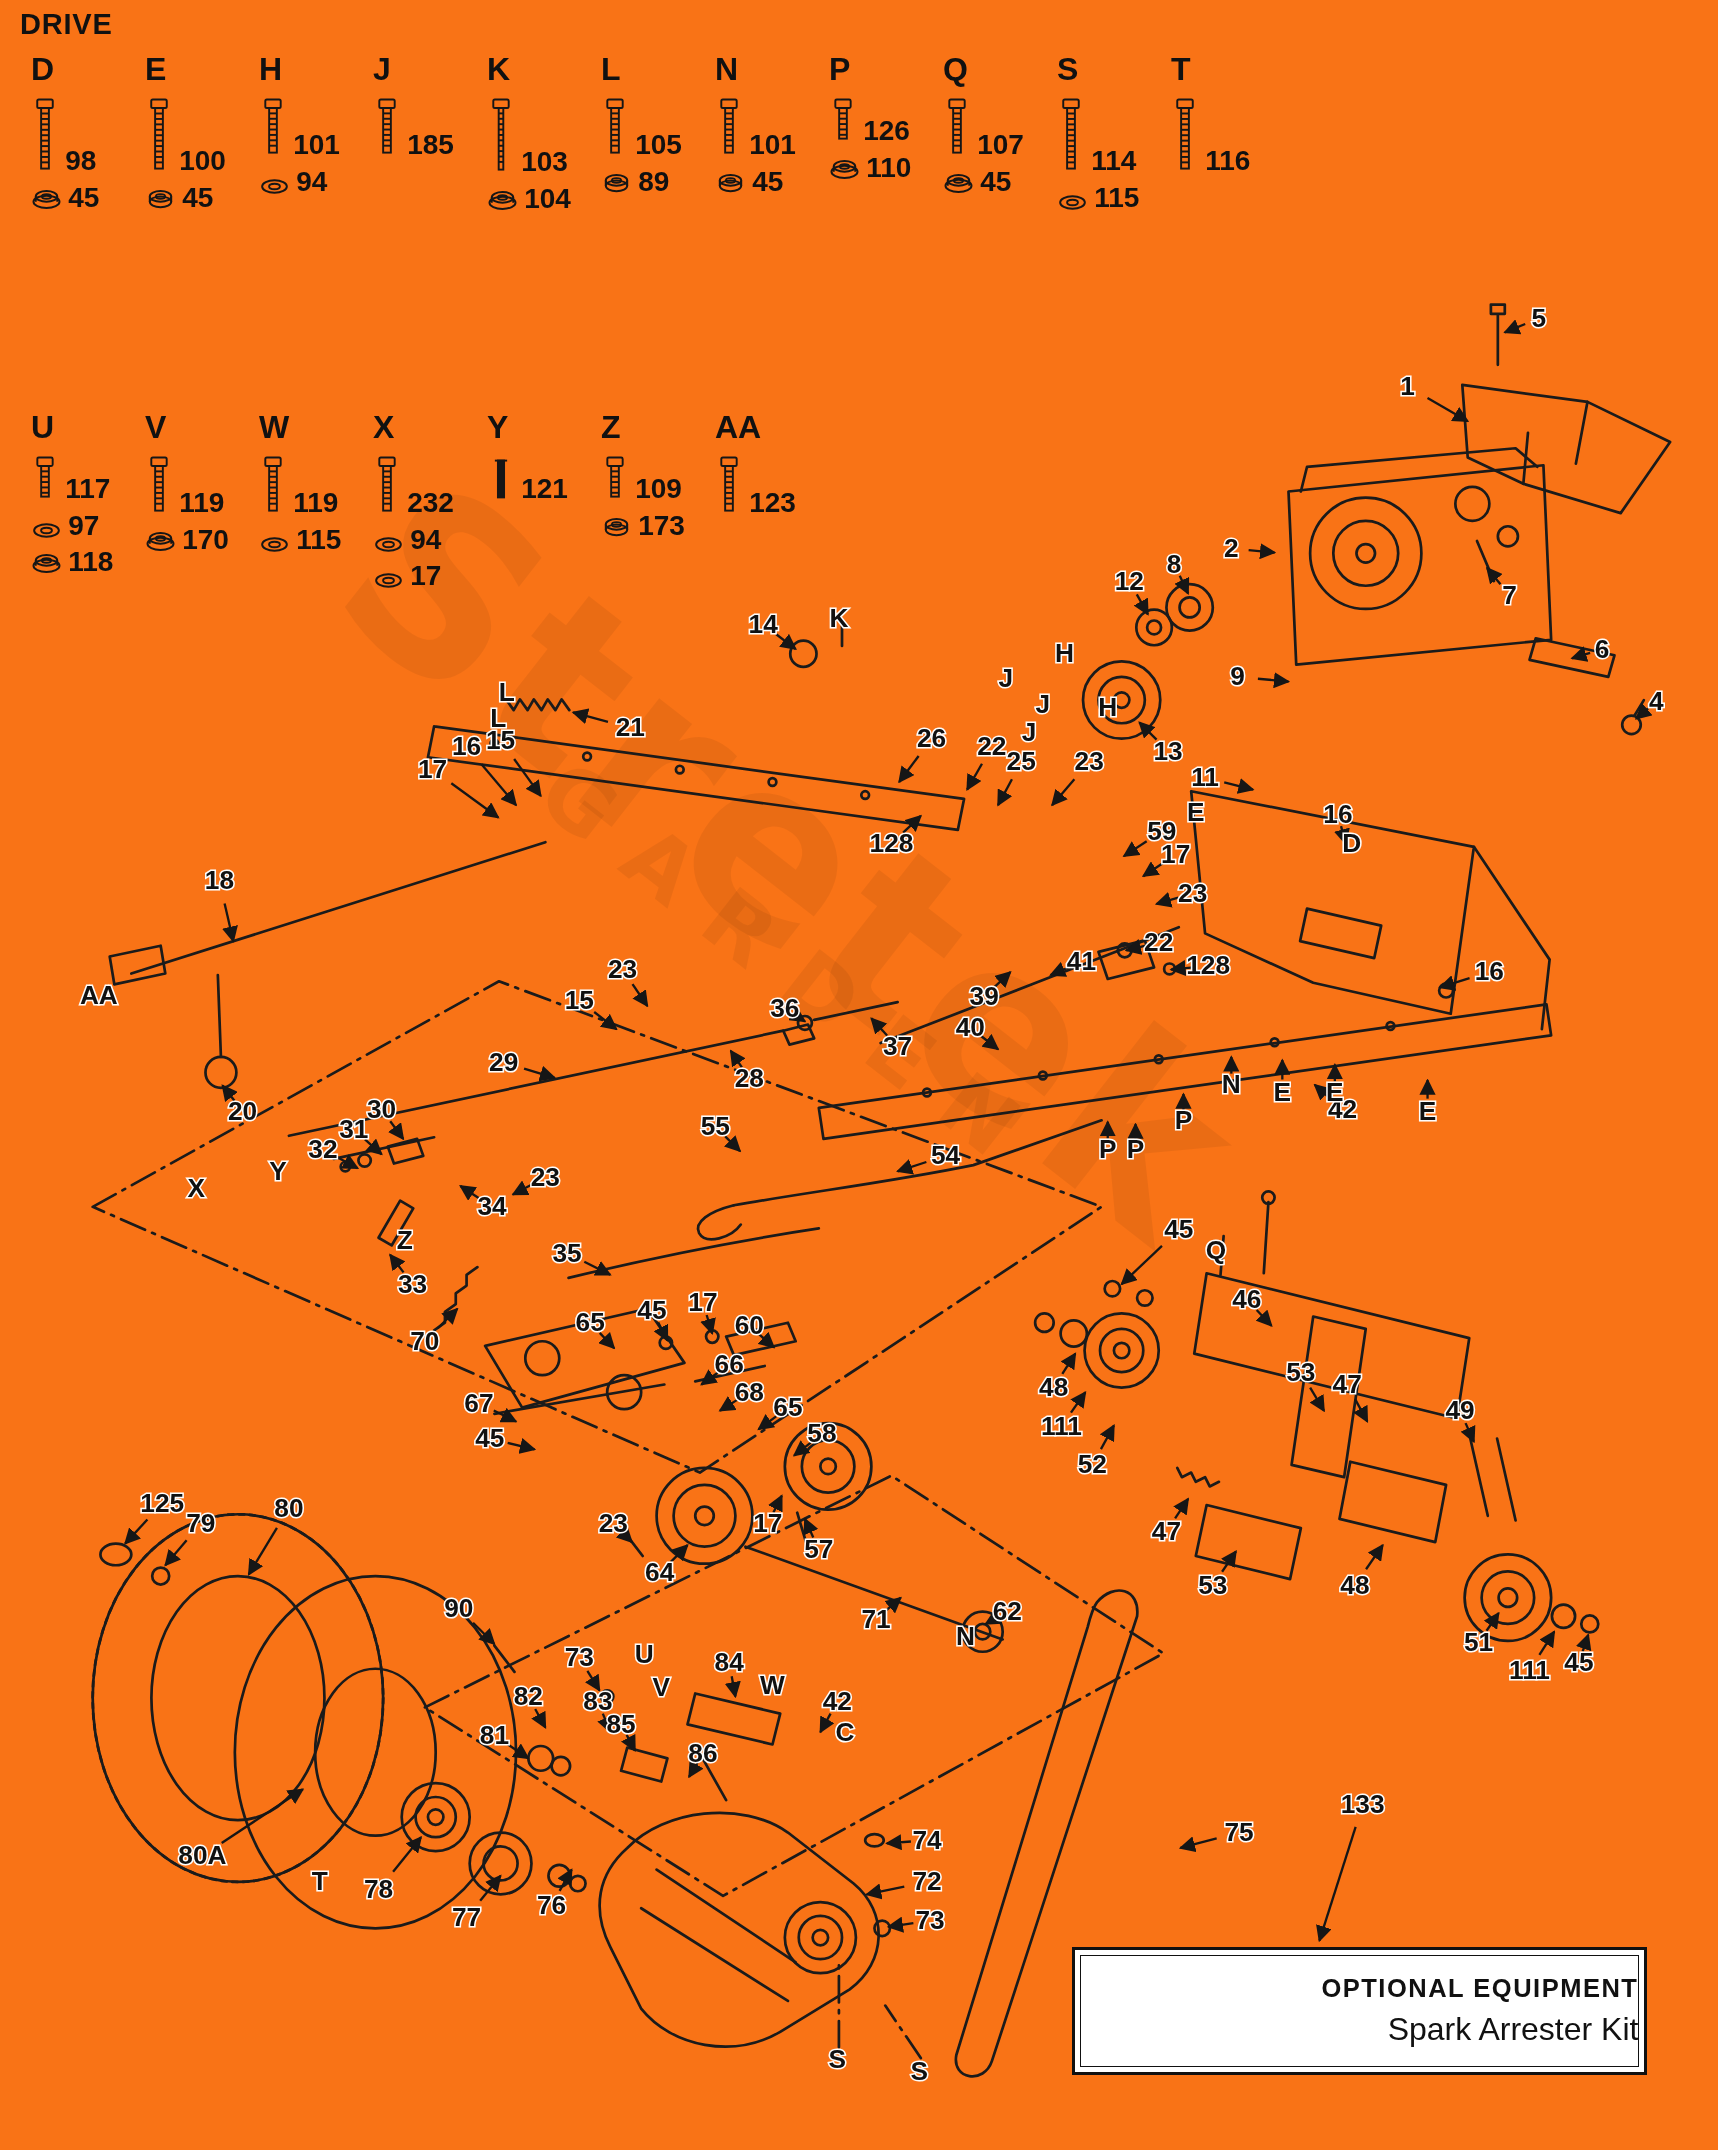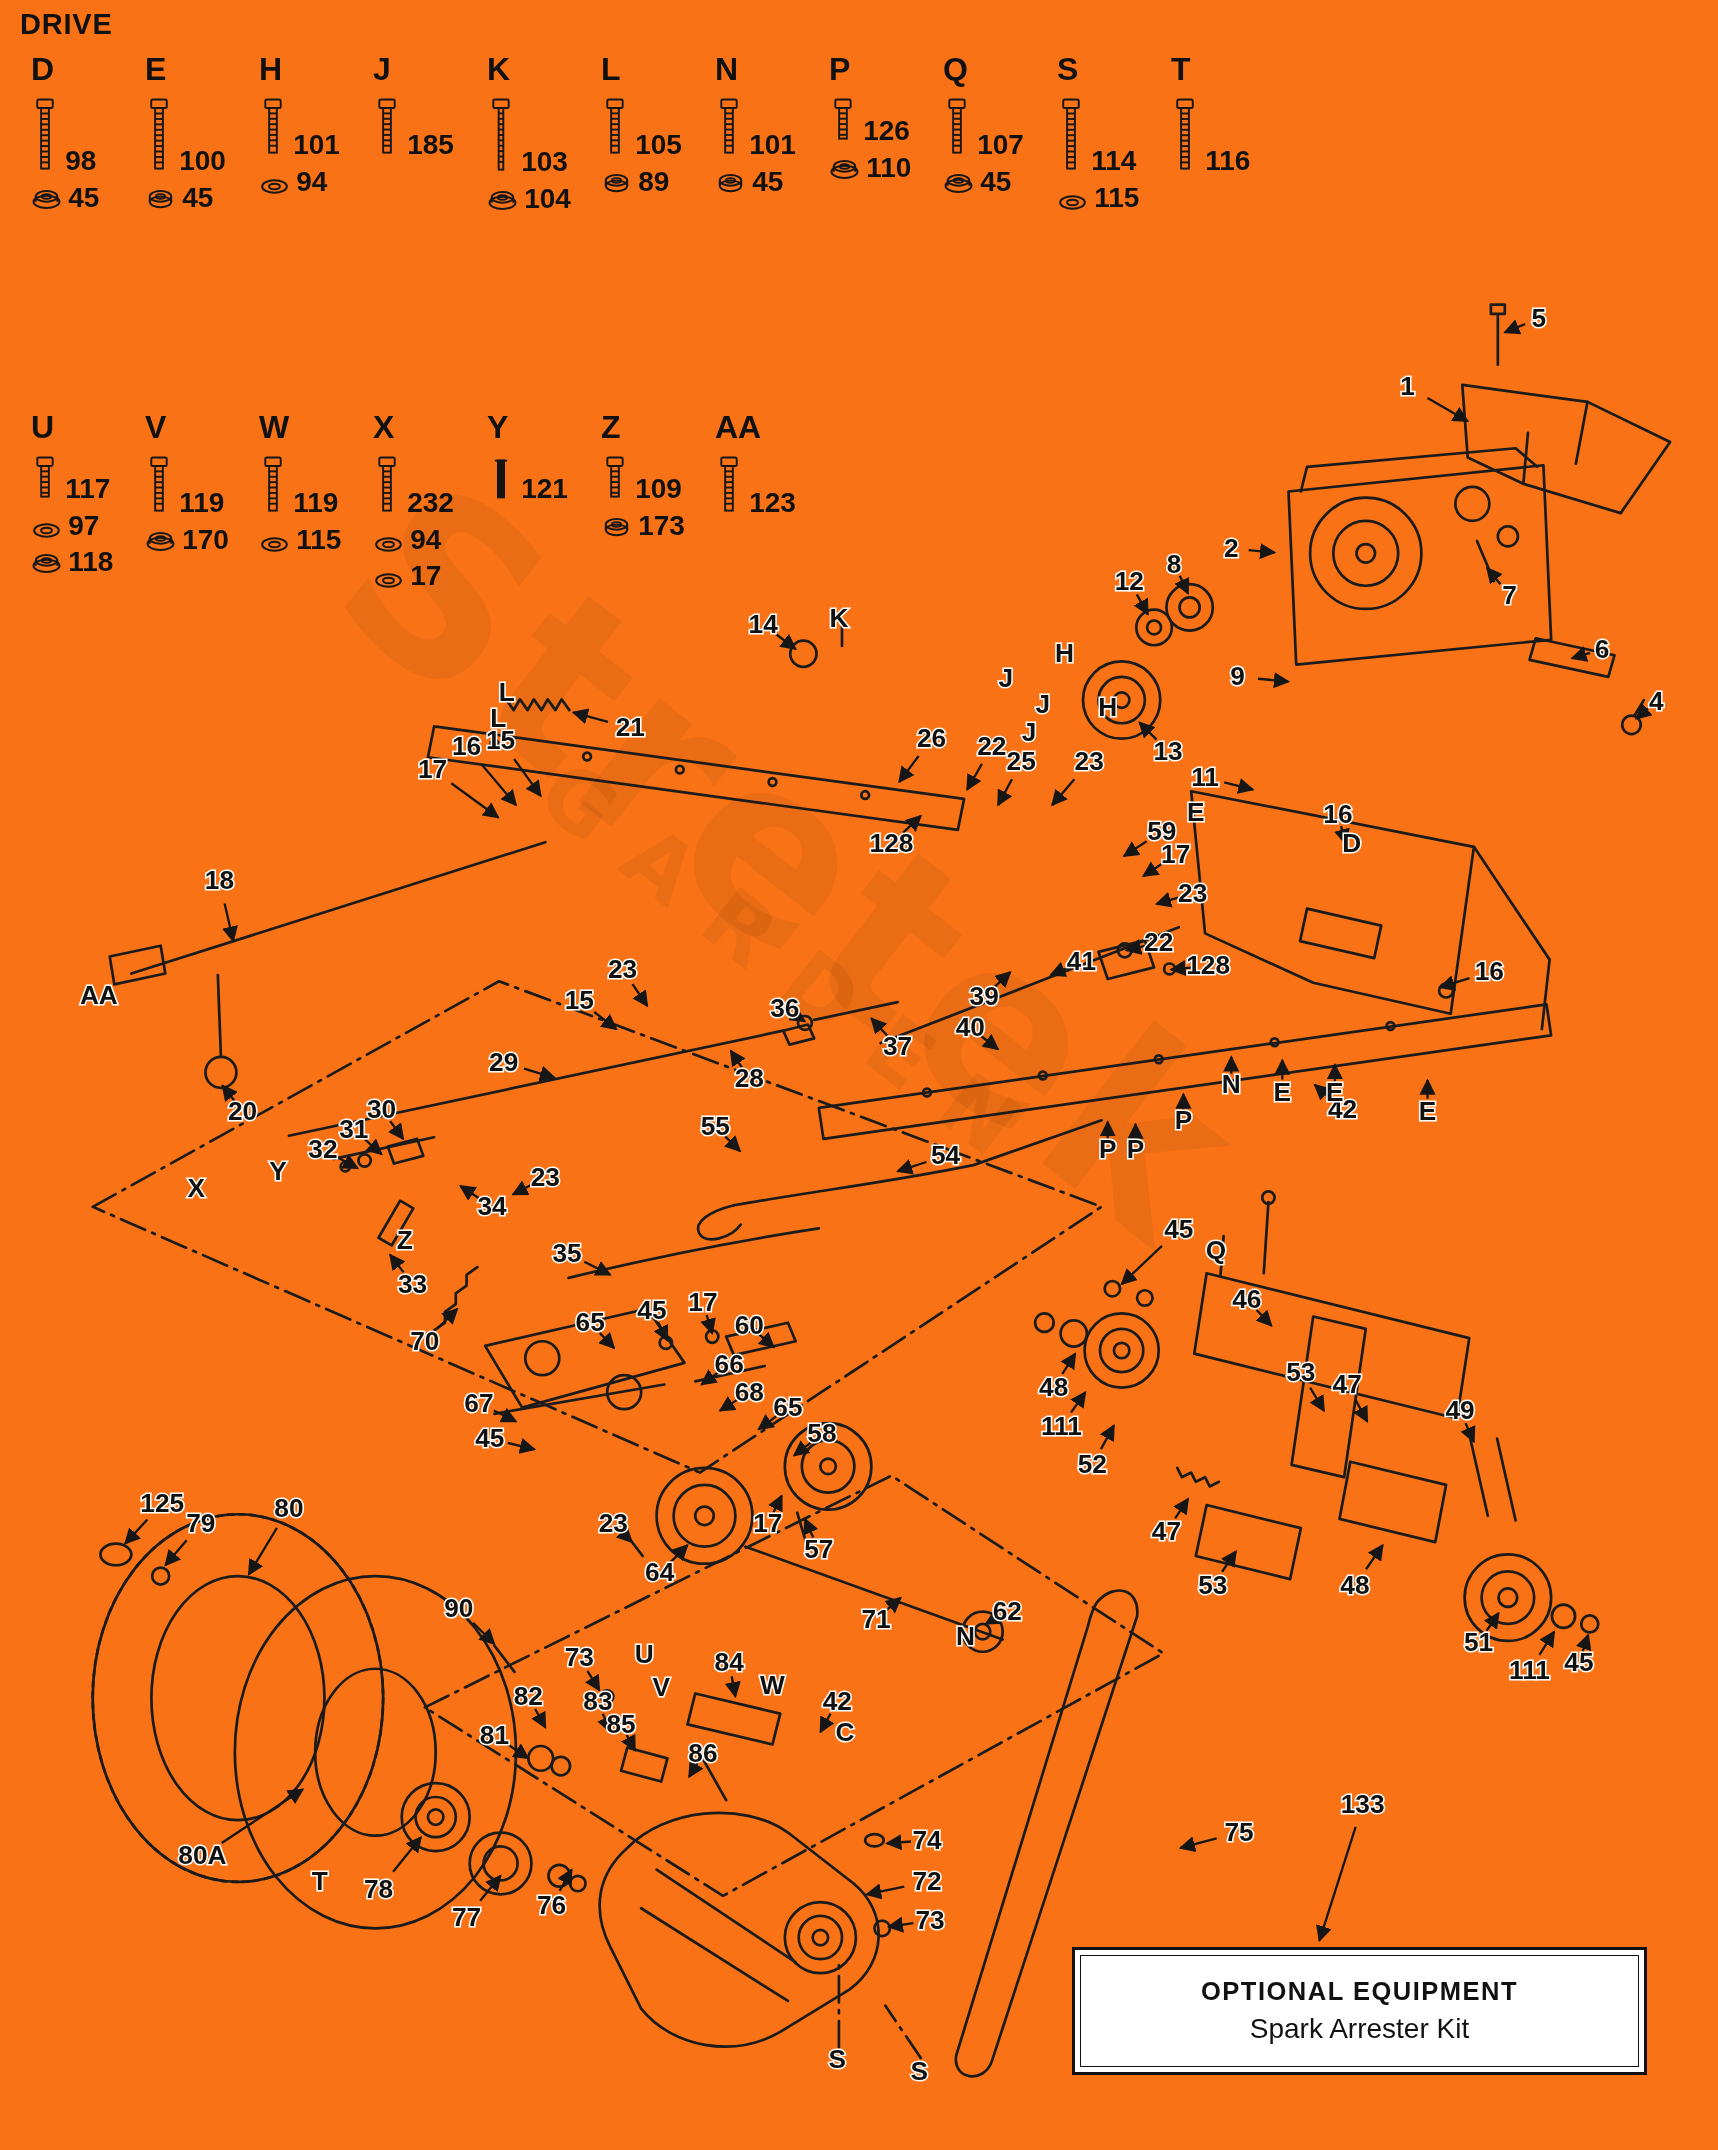--- a/index.html
+++ b/index.html
@@ -13,23 +13,23 @@
   .lg-letter{font-size:32px;font-weight:bold;margin-bottom:7.7px;}
   .lg-part{display:flex;align-items:flex-end;gap:6.2px;margin:2.3px 0;}
   .lg-num{font-size:28px;font-weight:bold;}
   #diagram-svg{position:absolute;left:0;top:0;width:1718px;height:2151px;}
   .art, .art path, .art circle, .art ellipse, .art rect, .art line{stroke:#1b1b1b;fill:none;stroke-width:3.5;stroke-linejoin:round;stroke-linecap:round;}
   .dashdot{stroke-dasharray:34 10 4 10;stroke-width:3;}
   .co{font-family:"Liberation Sans",sans-serif;font-size:34px;font-weight:bold;fill:#111;paint-order:stroke;stroke:#fdfdfc;stroke-width:4px;}
   .leader{stroke:#161616;stroke-width:3;fill:none;}
   .wm{fill:#000;opacity:0.055;font-weight:bold;font-family:"DejaVu Sans",sans-serif;}
   .opt-box{position:absolute;left:1072px;top:1947px;width:575px;height:128px;border:3.9px solid #111;background:#ffffff;box-sizing:border-box;}
-  .opt-inner{position:absolute;left:4.6px;top:4.6px;right:4.6px;bottom:4.6px;border:1.5px solid #111;display:flex;flex-direction:column;align-items:center;justify-content:center;gap:7.7px;}
+  .opt-inner{position:absolute;left:4.6px;top:4.6px;right:4.6px;bottom:4.6px;border:1.5px solid #111;display:flex;flex-direction:column;align-items:flex-end;justify-content:center;gap:7.7px;}
   .opt-title{font-size:25.5px;font-weight:bold;letter-spacing:1.5px;}
-  .opt-sub{font-size:28px;}
+  .opt-sub{font-size:32px;}
 </style>
 </head>
 <body>
 
 <div class="page">
 
   <div class="page-title">DRIVE</div>
 
   <div id="legend">
       <div class="legend-row row0">

